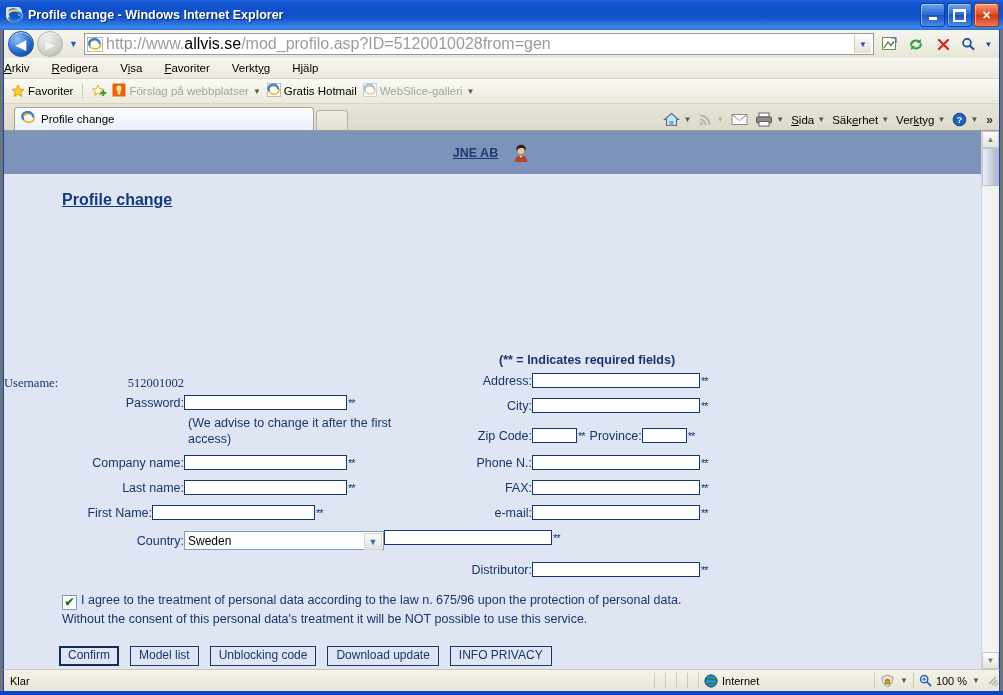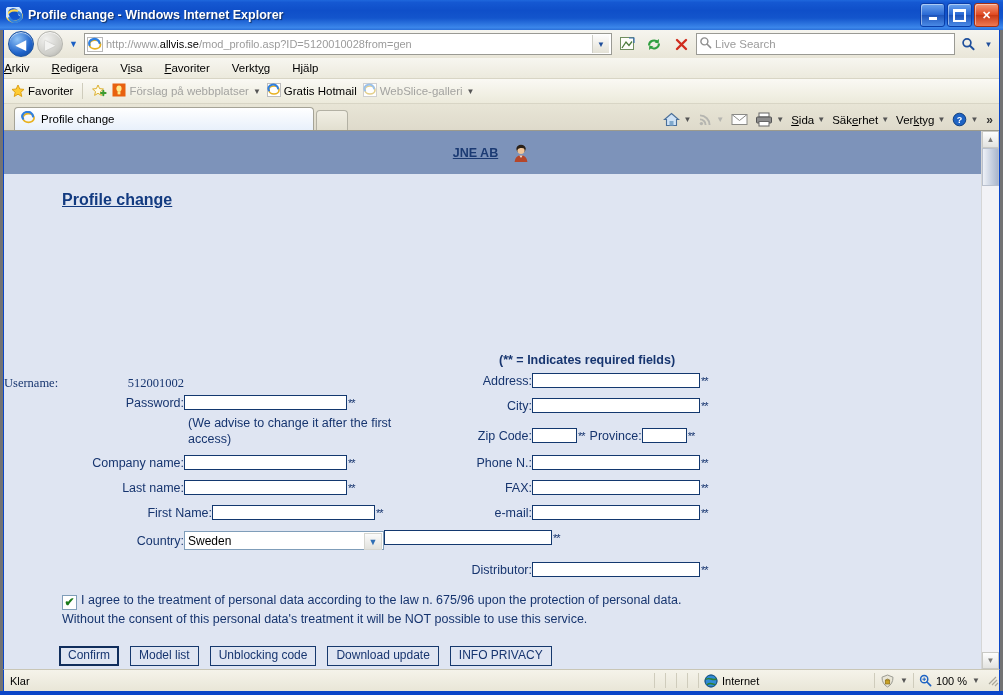--- a/index.html
+++ b/index.html
@@ -106,21 +106,21 @@
     flex: 1 1 auto;
     height: 20px;
     background: #fff;
     border: 1px solid #9a9a94;
     display: flex; align-items: center;
     padding: 0 2px;
     min-width: 0;
   }
   .url-fav { width:16px;height:15px;flex:0 0 auto;margin-right:3px; }
   .url-text {
-    font-size: 11px; color: #9b9b9b;
+    font-size: 16px; color: #9b9b9b;
     white-space: nowrap; overflow: hidden;
     flex: 1 1 auto;
   }
   .url-text b { color:#000; font-weight: normal; }
   .url-drop {
     width: 16px; height: 18px; flex:0 0 auto;
     border-left: 1px solid #cdcdc6;
     display:flex;align-items:center;justify-content:center;
     background: linear-gradient(to bottom,#fdfdfd,#e4e2d6);
     color:#1f4e9b; font-size:8px;
@@ -441,29 +441,20 @@
           <path d="M13 6.5 A5 5 0 0 1 4 9.5" fill="none" stroke="#2f9e3f" stroke-width="2"></path>
           <path d="M3 13 L3.4 8.4 L7.4 9.6 Z" fill="#2f9e3f"></path>
         </svg>
       </div>
       <div class="tbtn">
         <svg width="15" height="15" viewBox="0 0 15 15">
           <path d="M3 3 L12 12 M12 3 L3 12" stroke="#d02c1e" stroke-width="2.4" stroke-linecap="round"></path>
         </svg>
       </div>
 
-      <div class="searchbox">
-        <span>
-          <svg width="13" height="13" viewBox="0 0 13 13">
-            <circle cx="5.4" cy="5.4" r="3.5" fill="none" stroke="#8d8d8d" stroke-width="1.4"></circle>
-            <path d="M8.2 8.2 L11.6 11.6" stroke="#8d8d8d" stroke-width="1.5" stroke-linecap="round"></path>
-          </svg>
-        </span>
-        <span class="search-ph">Live Search</span>
-      </div>
       <div class="search-go">
         <svg width="15" height="14" viewBox="0 0 15 14">
           <circle cx="6" cy="5.8" r="3.9" fill="none" stroke="#1e4f9c" stroke-width="1.7"></circle>
           <path d="M9 8.8 L12.6 12.3" stroke="#1e4f9c" stroke-width="1.9" stroke-linecap="round"></path>
         </svg>
       </div>
       <div class="search-godrop">▼</div>
     </div>
 
     <div class="menubar">
@@ -631,21 +622,21 @@
             <span class="stars">**</span>
           </div>
 
           <div class="frow" style="left:0; top:271px;">
             <span class="flabel" style="width:180px;">Last name:</span>
             <input class="inp" style="width: 163px;" value="">
             <span class="stars">**</span>
           </div>
 
           <div class="frow" style="left:0; top:296px;">
-            <span class="flabel" style="width:208px;">First Name:</span>
+            <span class="flabel" style="width:148px;">First Name:</span>
             <input class="inp" style="width: 163px;" value="">
             <span class="stars">**</span>
           </div>
 
           <div class="frow" style="left:0; top:322px;">
             <span class="flabel" style="width:180px;">Country:</span>
             <div class="sel" style="width:200px;">
               <span>Sweden</span>
               <span class="sel-arrow">▼</span>
             </div>

